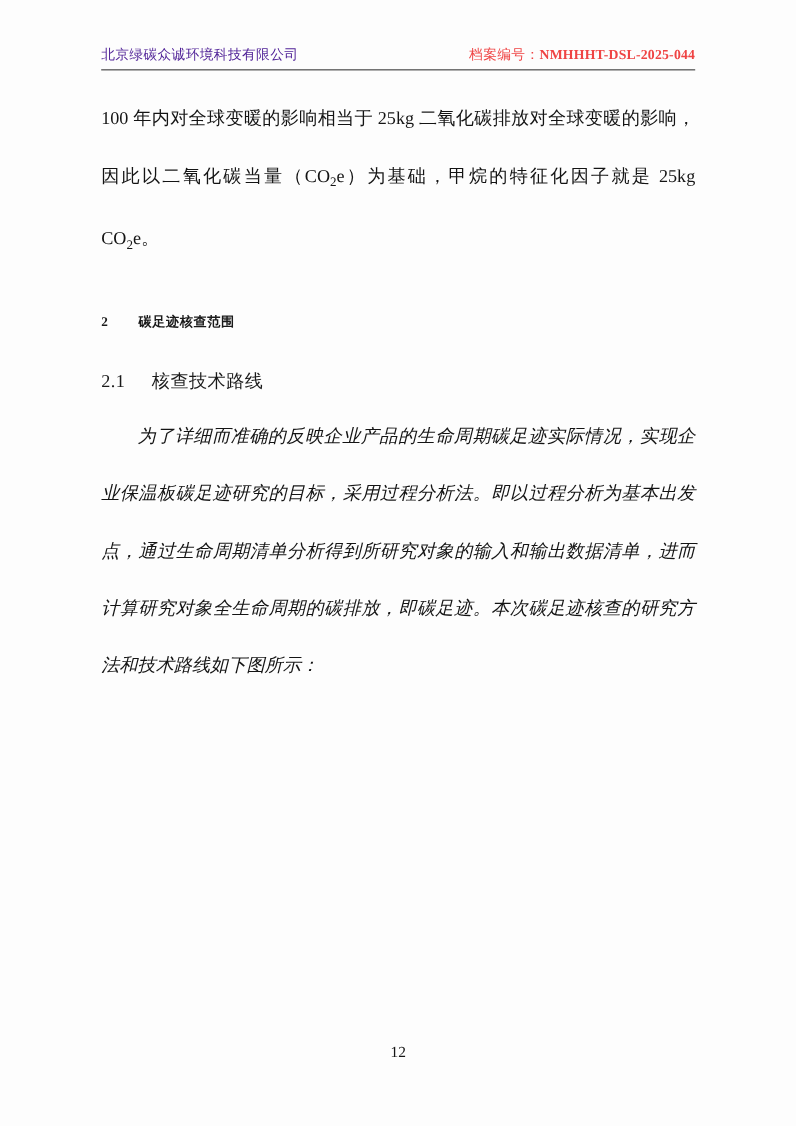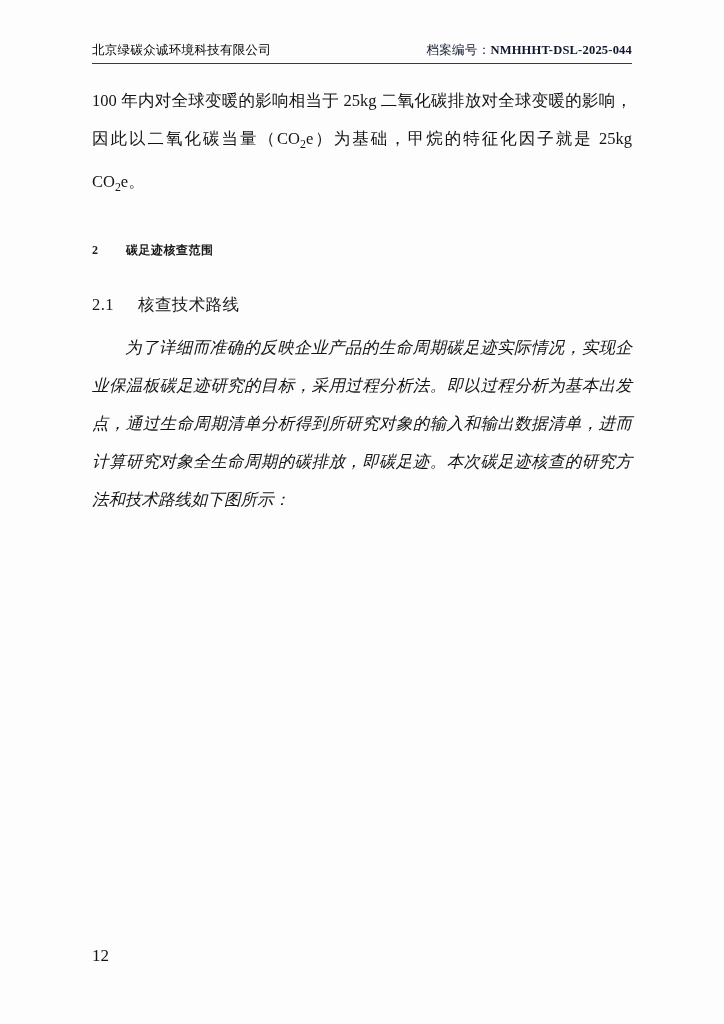--- a/index.html
+++ b/index.html
@@ -36,44 +36,44 @@
     display: flex;
     justify-content: space-between;
     align-items: flex-end;
     font-size: 12.5px;
     padding-bottom: 4px;
     border-bottom: 1.1px solid #3a3a3a;
   }
   .header-left {
     font-family: "Liberation Serif", "DejaVu Serif", serif;
     letter-spacing: 0.3px;
-    color: #000000;
+    color: #4c1d95;
     text-align: right;
   }
   .header-right {
     font-family: "Liberation Serif", "DejaVu Serif", serif;
-    color: #0f172a;
+    color: #ef4444;
     white-space: nowrap;
   }
   .header-right .hr-label { letter-spacing: 0.3px; }
   .header-right .hr-code {
     font-weight: bold;
     letter-spacing: 0.2px;
   }
   
   .body-area {
     position: absolute;
     top: 82px;
     left: 0;
     width: 540px;
   }
   p.para {
     margin: 0;
     font-size: 16.5px;
-    line-height: 38px;
+    line-height: 52px;
     text-align: justify;
     text-justify: inter-ideograph;
     color: #141414;
   }
   p.para.indent { text-indent: 2em; font-style: italic; }
   .sub { font-size: 0.72em; vertical-align: sub; }
   .latin { font-family: "Liberation Serif", "DejaVu Serif", serif; }
 
   h2.heading1 {
     margin: 26px 0 0 0;
@@ -98,21 +98,22 @@
     width: 46px;
   }
   .gap-after-heading { height: 8px; }
 
   
   .footer {
     position: absolute;
     bottom: 58px;
     left: 0;
     width: 540px;
-    font-size: 17px;
+    text-align: center;
+    font-size: 14px;
     color: #141414;
   }
 </style>
 </head>
 <body>
 
 <div class="page">
   <div class="content">
 
     <div class="header">

